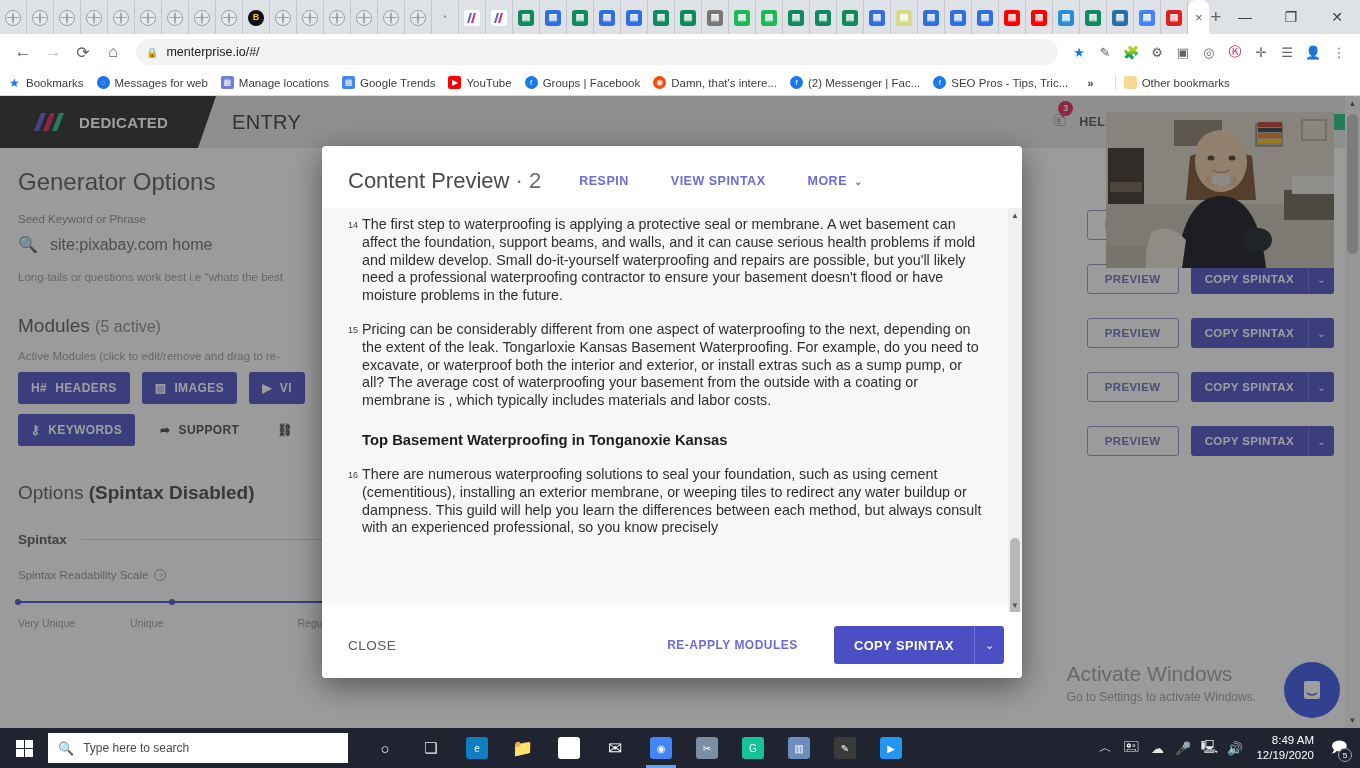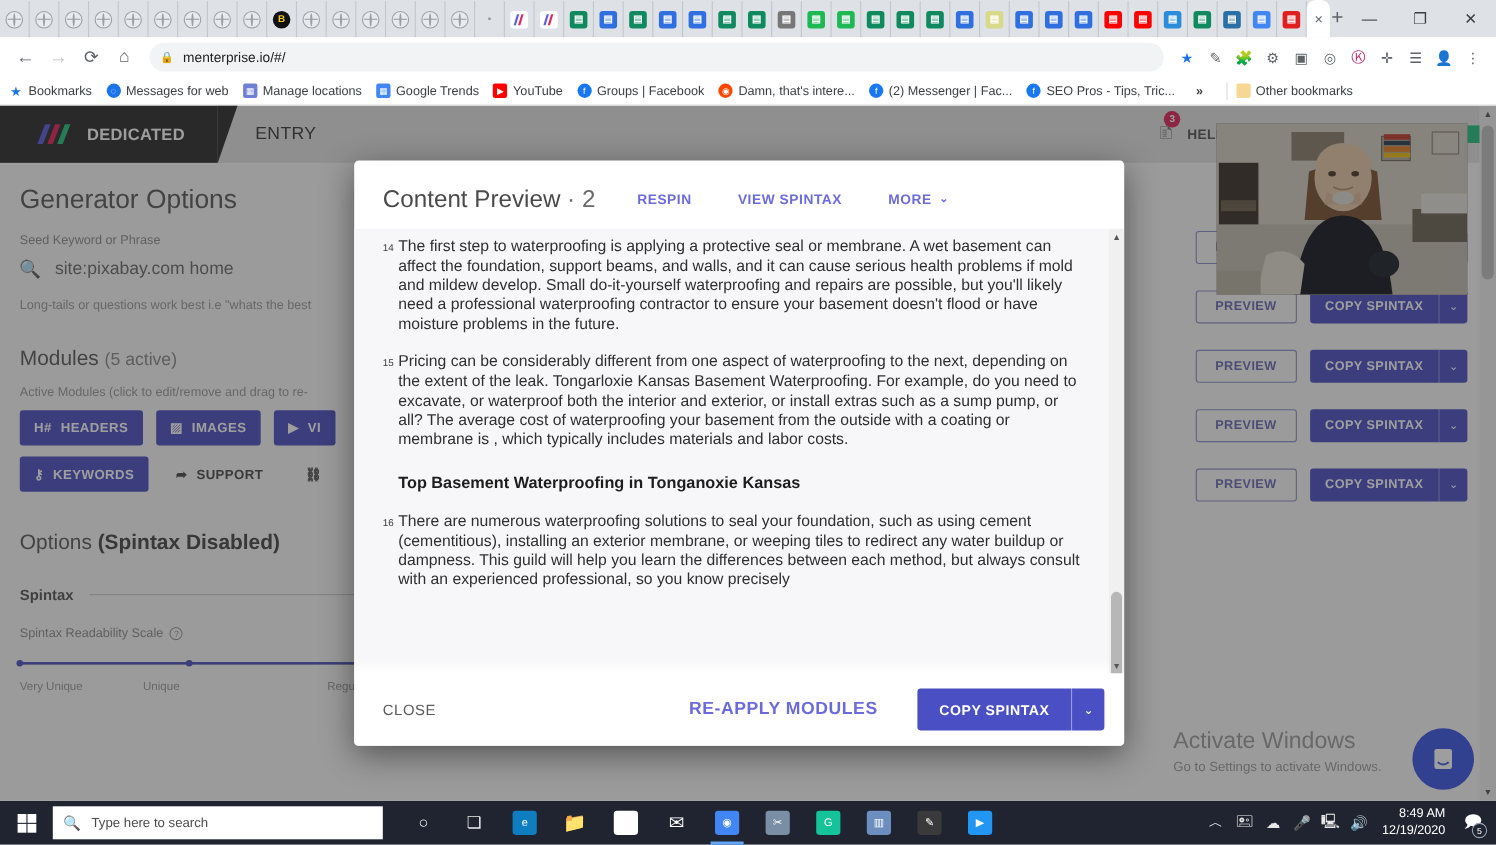--- a/index.html
+++ b/index.html
@@ -97,21 +97,21 @@
   .brandblk {
     height: 52px; background: #2b2b2b; display: flex; align-items: center;
     padding: 0 30px 0 28px; color: #fff; position: relative;
   }
   .brandblk::after {
     content:""; position: absolute; right: -18px; top: 0;
     border-top: 52px solid #2b2b2b; border-right: 18px solid transparent;
   }
   .logo { width: 40px; height: 22px; margin-right: 11px; }
   .brandtxt { font-size: 15px; font-weight: bold; letter-spacing: .3px; }
-  .entrytxt { font-size: 16px; color: #3a3a3a; margin-left: 34px; font-weight: 500; letter-spacing:.3px;}
+  .entrytxt { font-size: 20px; color: #3a3a3a; margin-left: 34px; font-weight: 500; letter-spacing:.3px;}
   .hdr-right { margin-left: auto; display: flex; align-items: center; padding-right: 12px; }
   .bellwrap { position: relative; margin-right: 13px; }
   .badge {
     position: absolute; right: -7px; top: -7px; background: #e0245e; color:#fff;
     border-radius: 50%; width: 15px; height: 15px; font-size: 9px;
     display:flex; align-items:center; justify-content:center; font-weight: bold;
   }
   .helptxt { font-size: 12.5px; color: #555; font-weight: 600; letter-spacing:.3px; }
   .progwrap { display:flex; align-items:center; margin-left: 26px; }
   .progtrack { width: 66px; height: 11px; background: #cfcfcf; border-radius: 1px; overflow:hidden;}
@@ -229,21 +229,21 @@
   }
   .mscroll .mthumb { position:absolute; left:2px; width: 10px; background: #b7b7b7; border-radius: 5px; top: 330px; height: 78px;}
   .mscroll .marr { position:absolute; left:0; width:14px; height:14px; display:flex;
                    align-items:center; justify-content:center; font-size:8px; color:#555; }
   .fadebot { position:absolute; left:0; right:14px; bottom:0; height: 14px;
              background: linear-gradient(rgba(247,247,249,0), #fff); }
   .modal-foot {
     height: 66px; background:#fff; display:flex; align-items:center; padding: 0 18px 0 26px;
   }
   .foot-close { font-size: 13.5px; color:#5a5a5a; letter-spacing:.5px; }
-  .foot-reapply { margin-left: auto; font-size: 16px; font-weight:700; color:#6b6bdb; letter-spacing:.5px; }
+  .foot-reapply { margin-left: auto; font-size: 12px; font-weight:700; color:#6b6bdb; letter-spacing:.5px; }
   .foot-copy {
     margin-left: 36px; height: 38px; background:#4b4fc4; color:#fff; font-size: 12.8px;
     font-weight:700; letter-spacing:.5px; display:flex; align-items:center; padding: 0 20px;
     border-radius: 3px 0 0 3px;
   }
   .foot-caret { height:38px; width: 30px; background:#4b4fc4; color:#fff; display:flex;
                 align-items:center; justify-content:center; border-left:1px solid #6f72d4;
                 border-radius: 0 3px 3px 0; font-size: 11px; }
 
   

